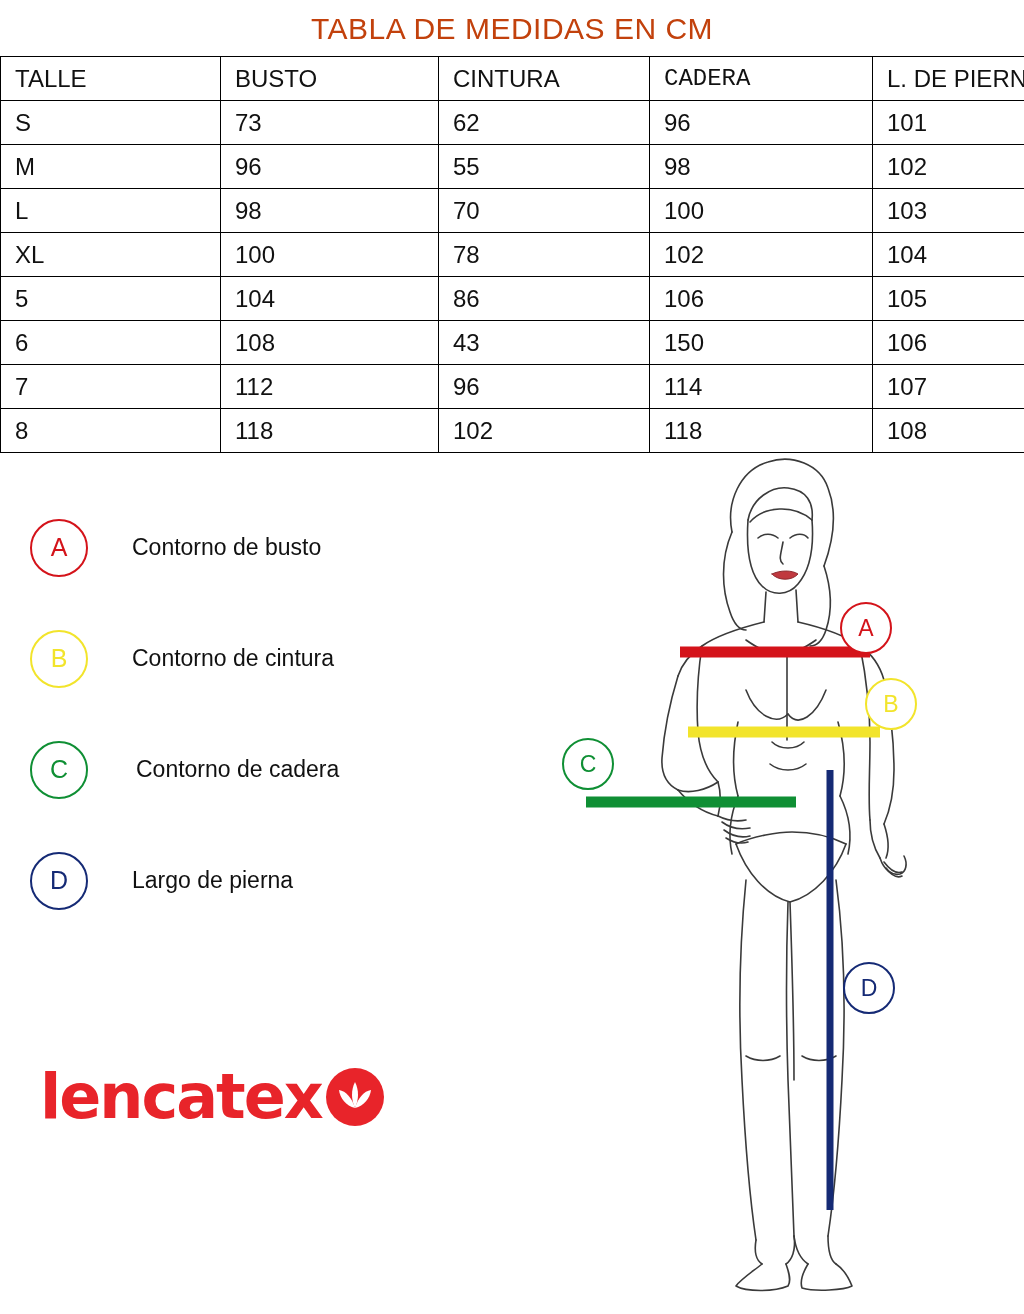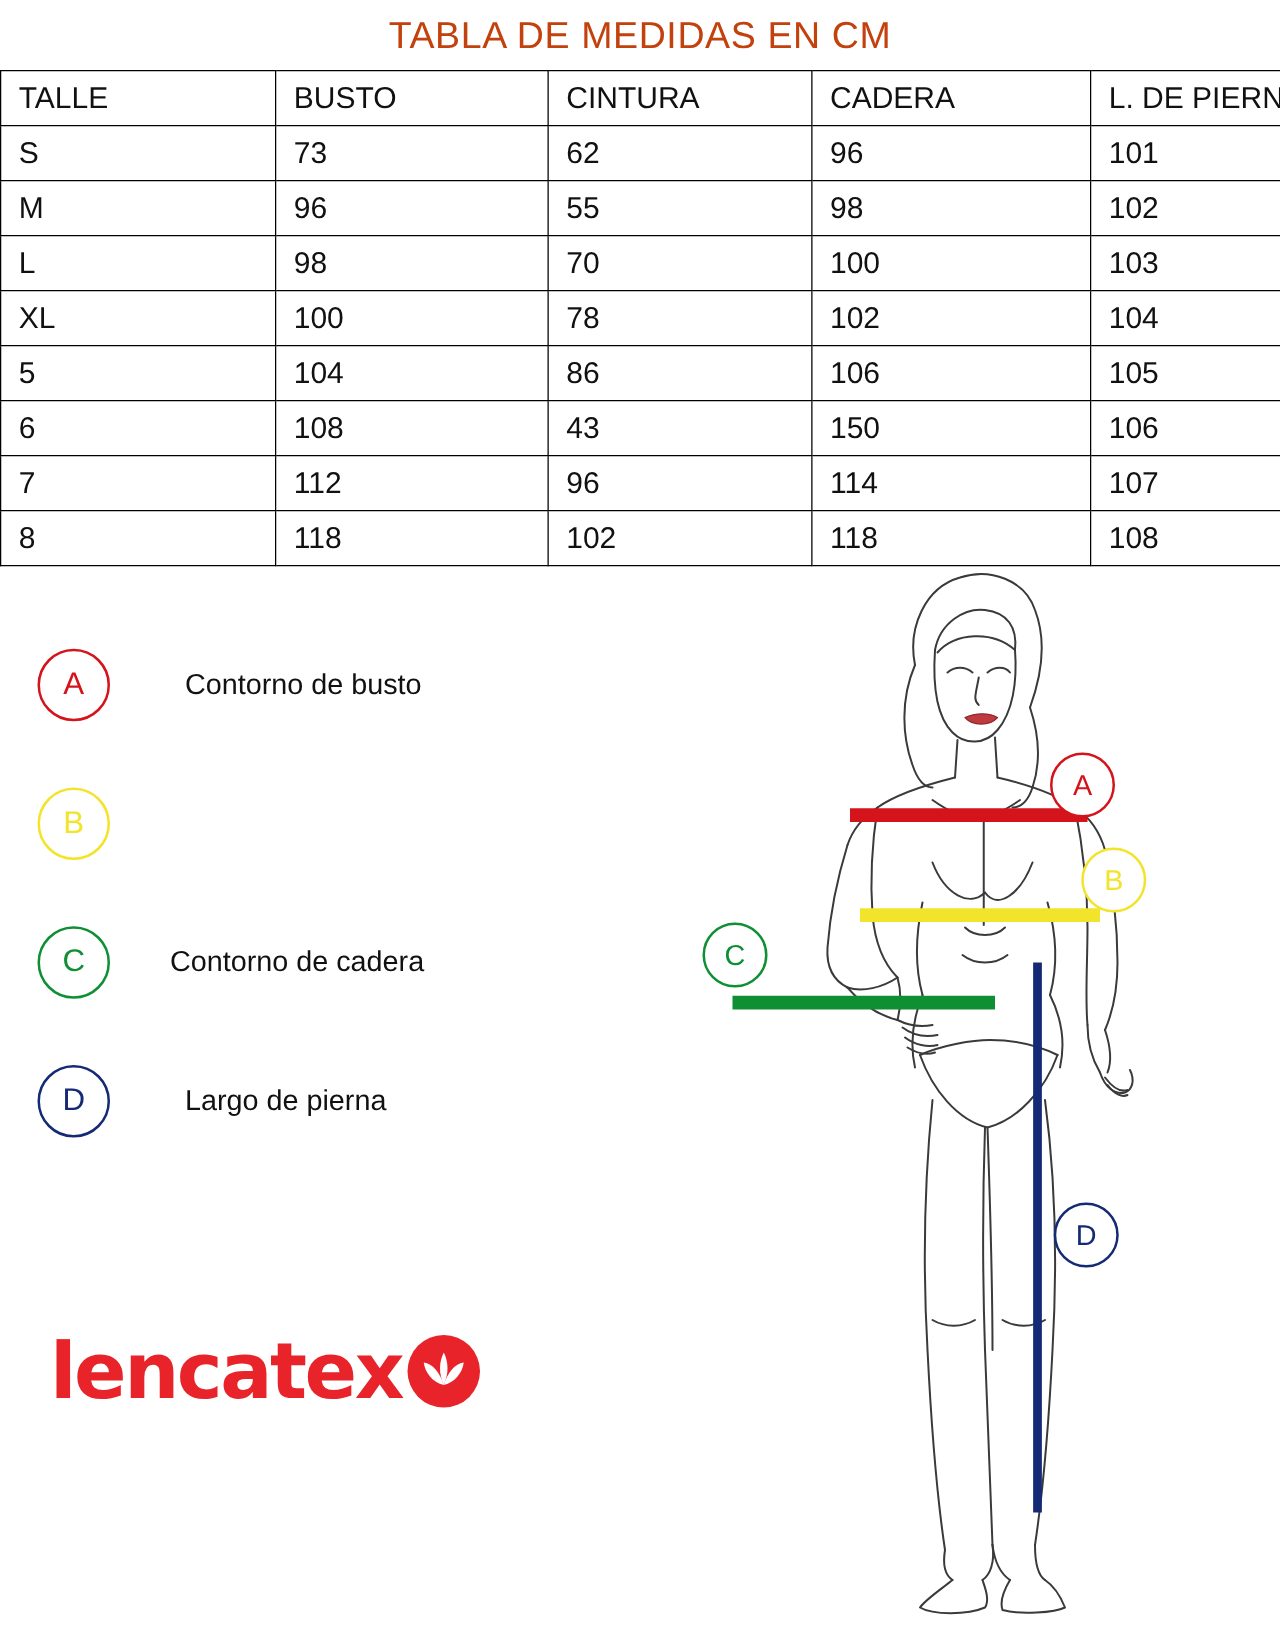--- a/index.html
+++ b/index.html
@@ -44,21 +44,21 @@
     height: 33px;
     color: #111;
     margin-left: 20px;
   }
   .size-table th {
     font-weight: 400;
   }
   .col-talle  { width: 205px; }
   .col-busto  { width: 203px; }
   .col-cint   { width: 196px; }
-  .col-cad    { width: 208px; }
+  .col-cad    { width: 208px; font-family: Liberation Mono, monospace; }
   .col-pierna { width: 198px; }
 
   
   .legend {
     position: absolute;
     left: 30px;
     top: 492px;
     width: 440px;
   }
   .legend-row {
@@ -72,21 +72,21 @@
     border-radius: 50%;
     border: 2px solid #000;
     display: flex;
     align-items: center;
     justify-content: center;
     font-size: 25px;
     flex: 0 0 auto;
     background: #fff;
   }
   .legend-label {
-    margin-left: 60px;
+    margin-left: 44px;
     font-size: 23px;
     color: #111;
     white-space: nowrap;
   }
 
   .badge-A { border-color: #d4131a; color: #d4131a; }
   .badge-B { border-color: #f2e42b; color: #f2e42b; }
   .badge-C { border-color: #0f8f34; color: #0f8f34; }
   .badge-D { border-color: #152a75; color: #152a75; }
 
@@ -219,20 +219,21 @@
 
 <div class="legend">
 
   <div class="legend-row">
     <div class="legend-badge badge-A">A</div>
     <div class="legend-label">Contorno de busto</div>
   </div>
 
   <div class="legend-row">
     <div class="legend-badge badge-B">B</div>
+    <div class="legend-label">Contorno de cintura</div>
   </div>
 
   <div class="legend-row">
     <div class="legend-badge badge-C">C</div>
     <div class="legend-label" style="margin-left:48px;">Contorno de cadera</div>
   </div>
 
   <div class="legend-row">
     <div class="legend-badge badge-D">D</div>
     <div class="legend-label">Largo de pierna</div>

